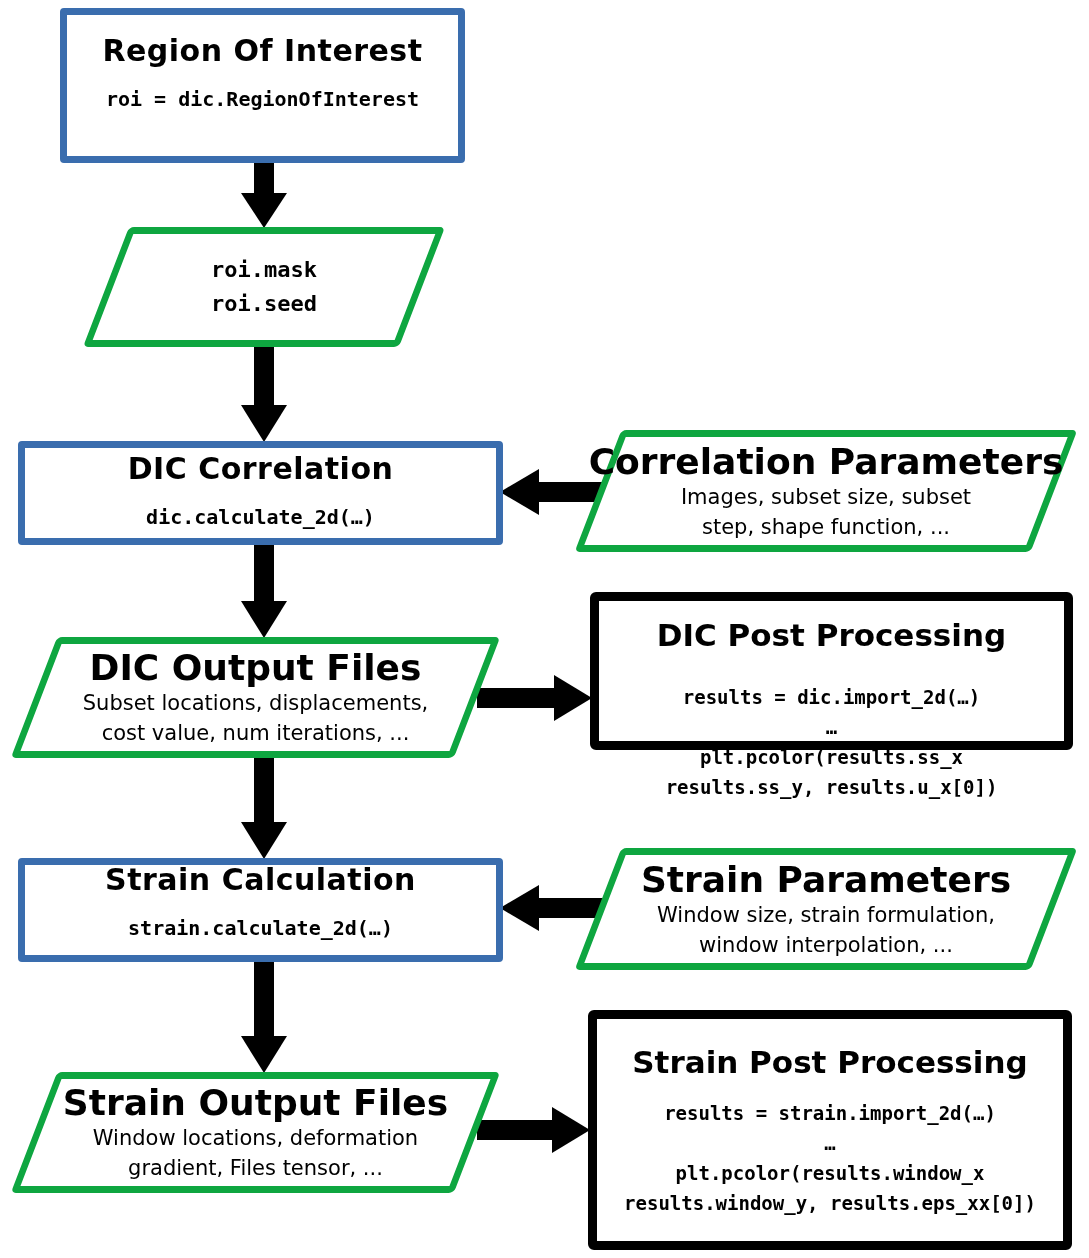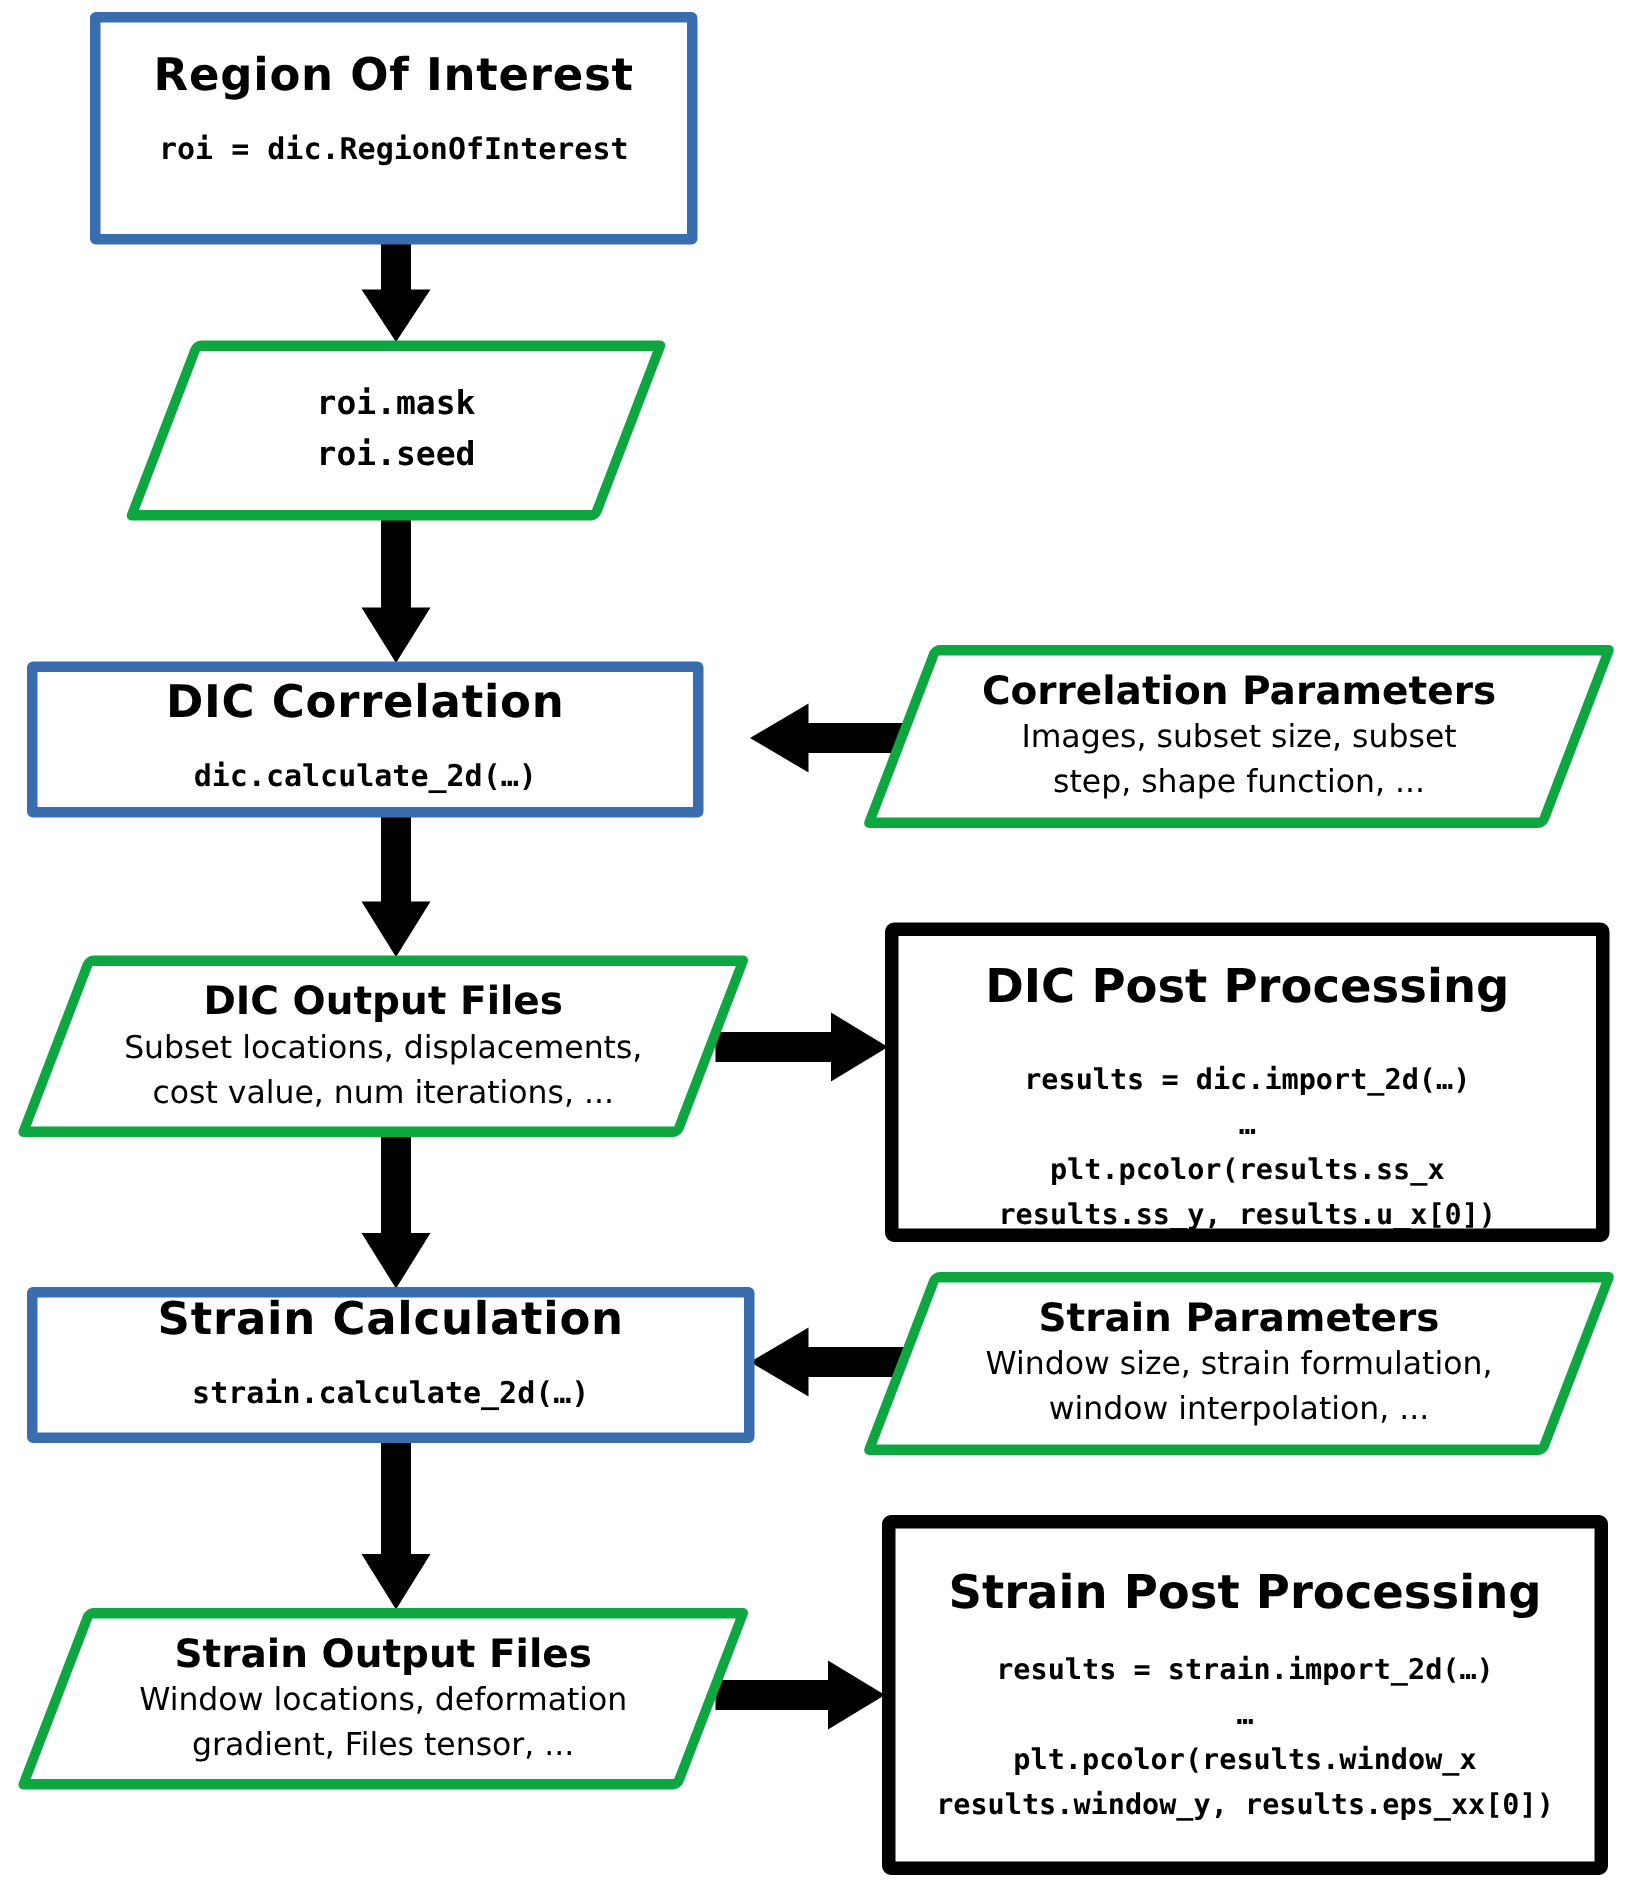--- a/index.html
+++ b/index.html
@@ -71,21 +71,21 @@
   .para-content {
     position: relative;
     z-index: 1;
     display: flex;
     flex-direction: column;
     align-items: center;
     justify-content: center;
     text-align: center;
   }
   .para-title {
-    font-size: 26px;
+    font-size: 36px;
     font-weight: bold;
   }
   .para-line {
     font-size: 21px;
     line-height: 30px;
   }
   .para-mono-line {
     font-family: "DejaVu Sans Mono", "Liberation Mono", monospace;
     font-weight: bold;
     font-size: 22px;
@@ -106,24 +106,24 @@
   .post-code {
     font-family: "DejaVu Sans Mono", "Liberation Mono", monospace;
     font-weight: bold;
     font-size: 19px;
     line-height: 30px;
   }
 
   
   #roi            { left: 60px;  top: 8px;    width: 405px; height: 155px; padding-bottom: 28px; }
   #roi-outputs    { left: 80px;  top: 227px;  width: 368px; height: 120px; }
-  #dic-corr       { left: 18px;  top: 441px;  width: 451px; height: 104px; padding-bottom: 6px; }
+  #dic-corr       { left: 18px;  top: 441px;  width: 485px; height: 104px; padding-bottom: 6px; }
   #corr-params    { left: 572px; top: 430px;  width: 508px; height: 122px; }
   #dic-output     { left: 8px;   top: 637px;  width: 495px; height: 121px; }
-  #dic-post       { left: 590px; top: 592px;  width: 483px; height: 213px; padding-top: 16px; margin-top: 23px; }
+  #dic-post       { left: 590px; top: 592px;  width: 483px; height: 158px; padding-top: 16px; }
   #strain-calc    { left: 18px;  top: 858px;  width: 485px; height: 104px; padding-bottom: 19px; }
   #strain-params  { left: 572px; top: 848px;  width: 508px; height: 122px; }
   #strain-output  { left: 8px;   top: 1072px; width: 495px; height: 121px; }
   #strain-post    { left: 588px; top: 1010px; width: 484px; height: 240px; padding-top: 25px; gap: 18px; }
 
   #dic-post .post-code-block    { margin-top: 29px; }
   #strain-post .post-code-block { }
 
   .arrow { fill: #000; stroke: none; }
 </style>

